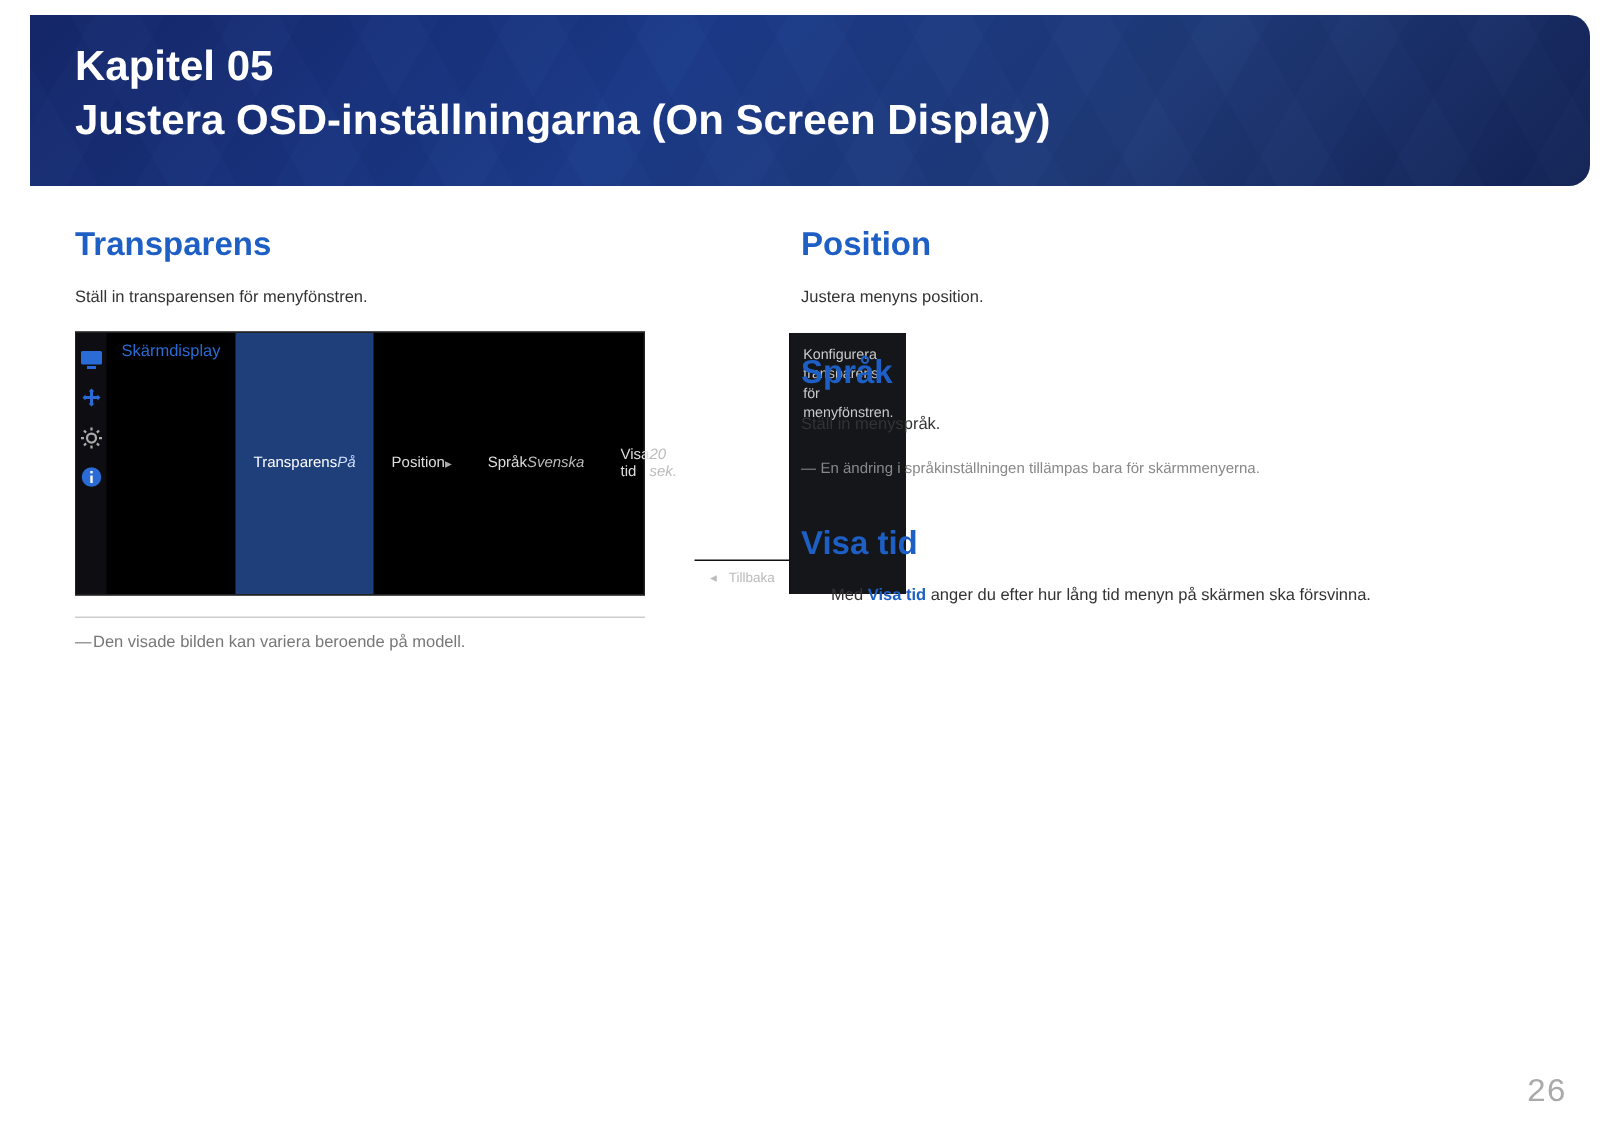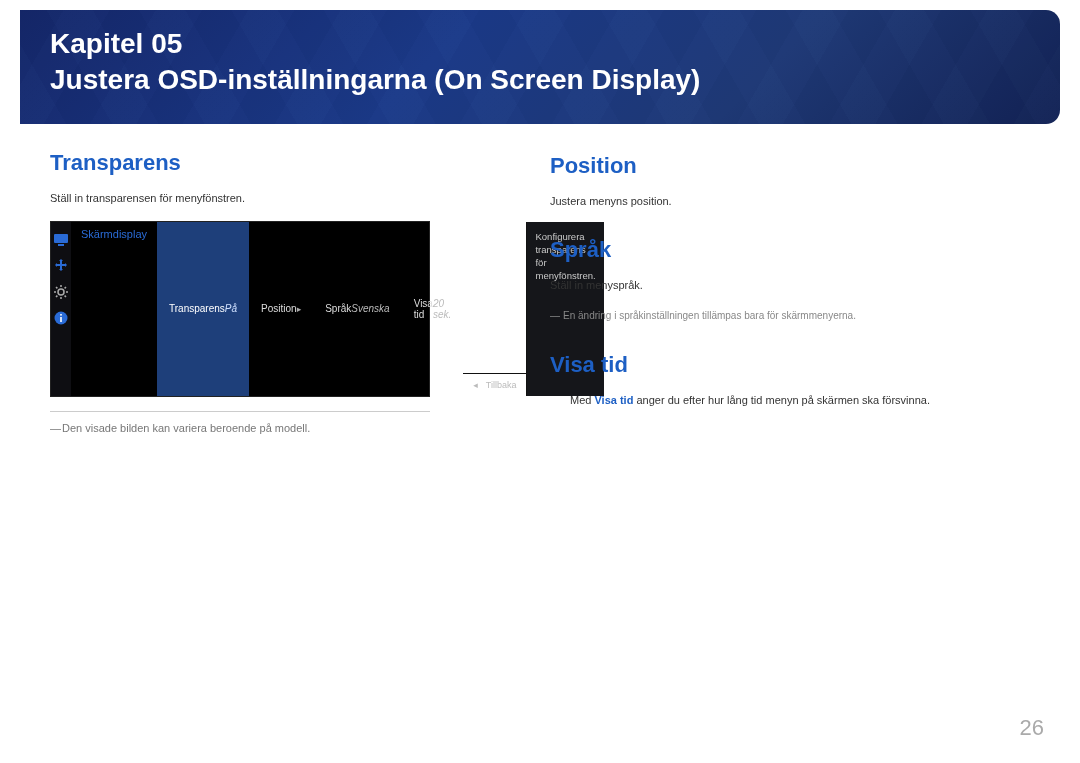--- a/index.html
+++ b/index.html
@@ -41,22 +41,21 @@
     margin-bottom: 10px;
   }
   .subtitle {
     font-size: 10px;
     color: #d6dcf0;
     font-weight: 400;
   }
   .content {
     display: flex;
     padding: 26px 50px 0 50px;
-    gap: 60px;
-    align-items: flex-end;
+    gap: 44px;
   }
   .col-left { flex: 0 0 440px; }
   .col-right { flex: 1; }
   h2.section {
     color: #1d5fc4;
     font-size: 22px;
     font-weight: 600;
     margin-bottom: 14px;
   }
   h2.section + p.desc { margin-bottom: 14px; }
@@ -144,20 +143,21 @@
     width: 380px;
   }
 
   .page-num {
     position:absolute;
     bottom: 22px;
     right: 36px;
     font-size: 22px;
     color:#aaa;
     font-weight:400;
+    font-family:Liberation Mono, monospace;
   }
 
   
   .ic svg { display:block; }
 </style>
 </head>
 <body>
 
 <div class="banner">
   <div class="chapter">Kapitel 05</div>

